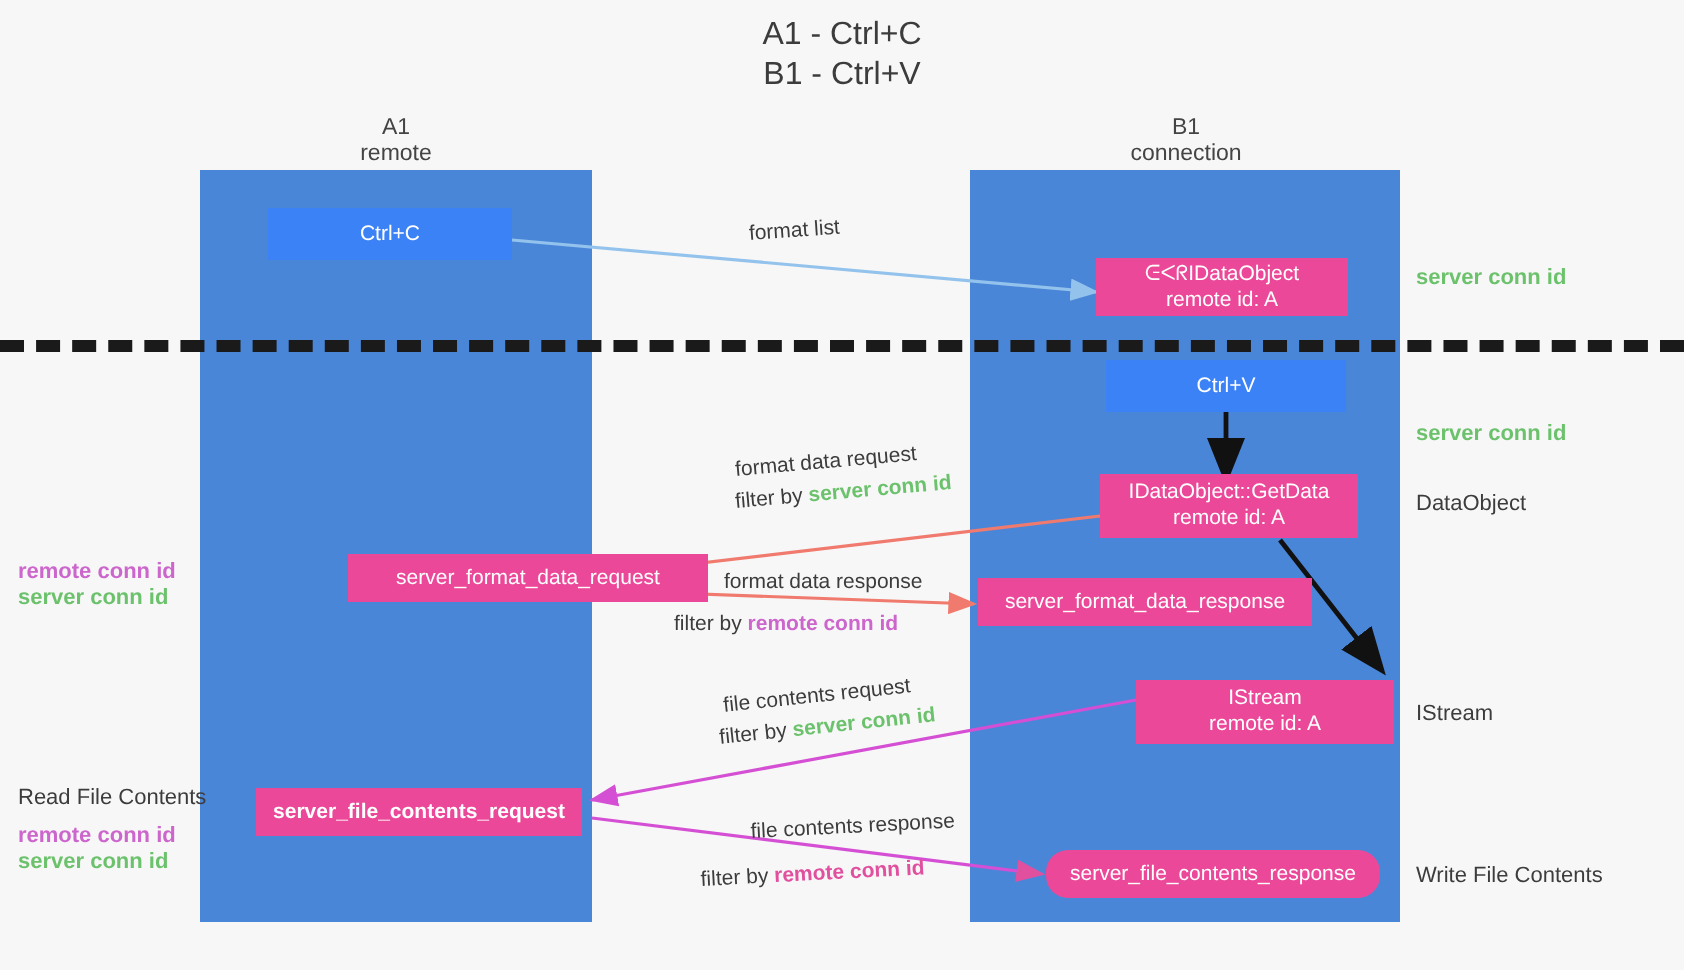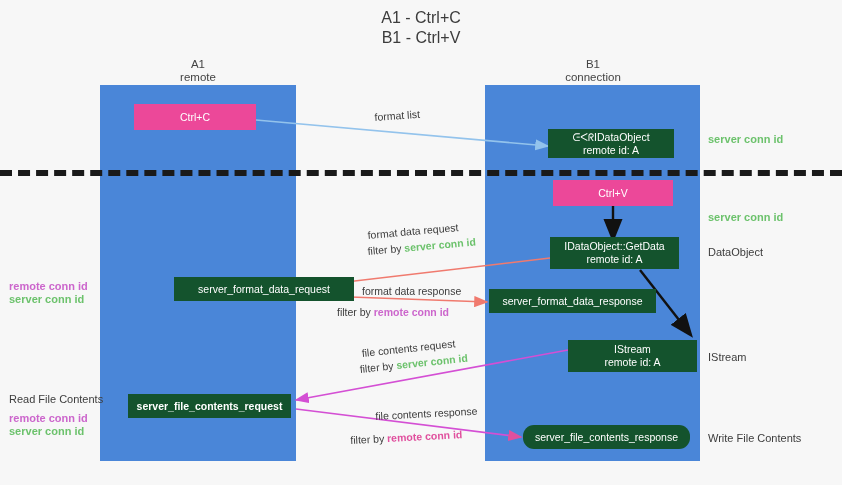--- a/index.html
+++ b/index.html
@@ -31,22 +31,22 @@
 
   .box{
     position:absolute;
     box-sizing:border-box;
     display:flex;flex-direction:column;
     align-items:center;justify-content:center;
     color:#ffffff;font-size:10.5px;line-height:13px;
     text-align:center;
     padding:2px 4px;
   }
-  .box.orange{background:#14532d;}
-  .box.green{background:#ec4899;}
+  .box.orange{background:#ec4899;}
+  .box.green{background:#3b82f6;}
   .box .ln{display:block;white-space:nowrap;}
 
   .divider{
     position:absolute;left:0;top:170px;width:842px;height:0;
     border-top:6px dashed #1a1a1a;
   }
 
   .sidelbl{
     position:absolute;font-size:11px;line-height:14px;white-space:nowrap;
   }

